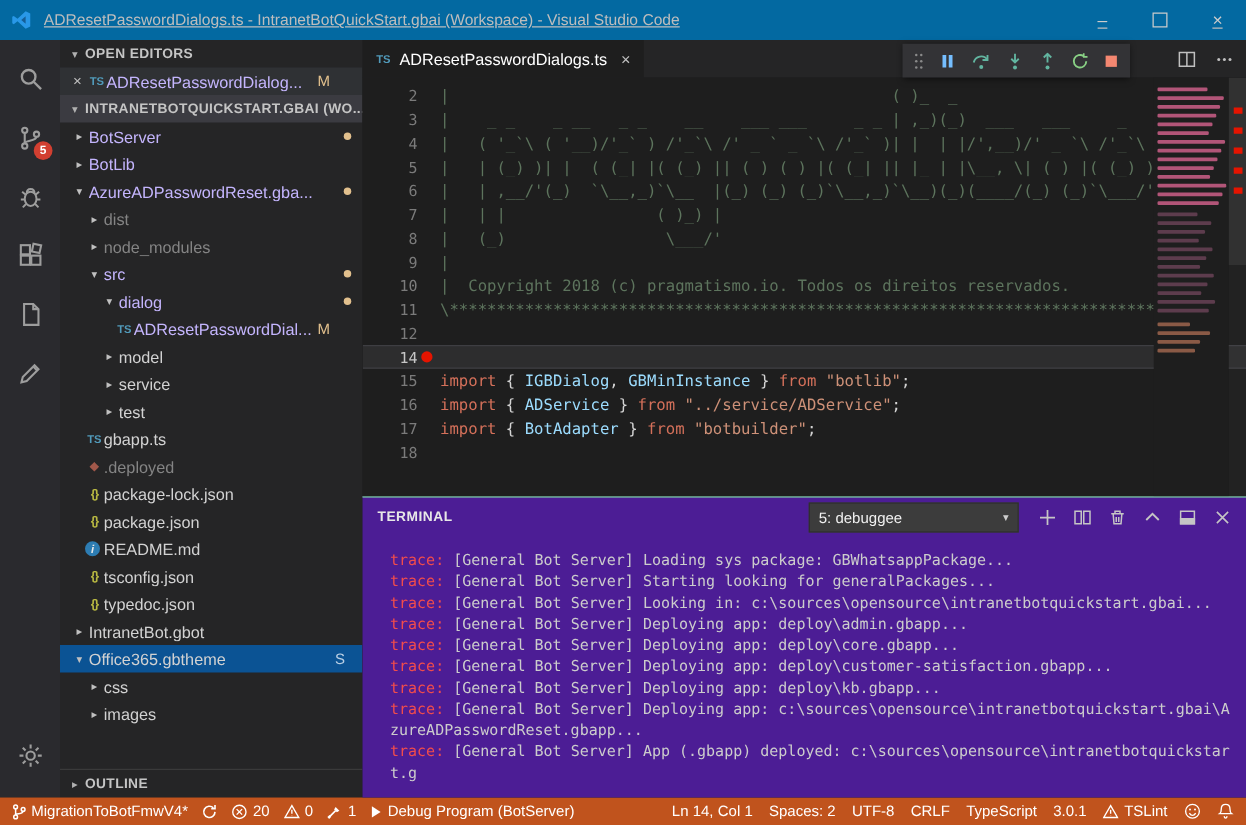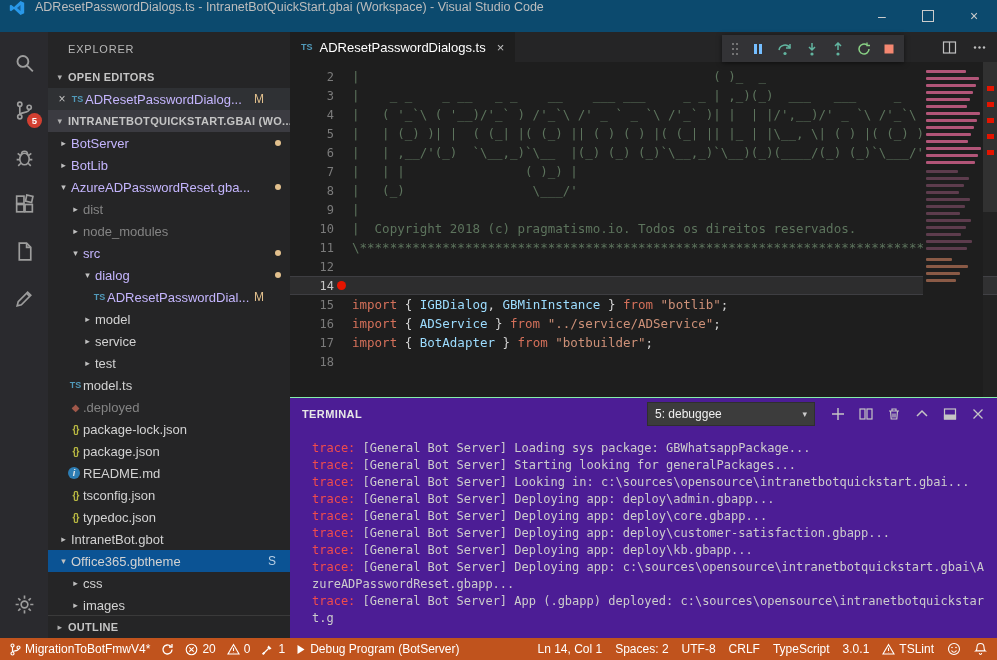--- a/index.html
+++ b/index.html
@@ -1,20 +1,20 @@
 <!DOCTYPE html>
 <html><head>
 <meta charset="utf-8">
 <style>
   html,body{margin:0;padding:0;}
   body{width:997px;height:660px;overflow:hidden;background:#1e1e1e;font-family:"Liberation Sans","DejaVu Sans",sans-serif;}
   .window{width:997px;height:660px;display:flex;flex-direction:column;position:relative;}
 
   
-  .titlebar{height:32px;flex:0 0 32px;background:#0c4a6e;display:flex;color:#bdbdbd;font-size:12.5px;}
+  .titlebar{height:32px;flex:0 0 32px;background:#0369a1;display:flex;align-items:center;color:#bdbdbd;font-size:12.5px;text-decoration:underline;}
   .tb-logo{margin:0 10px 0 9px;display:flex;}
   .tb-title{white-space:nowrap;overflow:hidden;}
   .tb-spacer{flex:1;}
   .tb-btn{width:46px;height:32px;display:flex;align-items:center;justify-content:center;color:#cccccc;font-size:14px;}
   .tb-max{width:10px;height:10px;border:1px solid #cccccc;display:inline-block;}
 
   .main{flex:1;display:flex;min-height:0;}
 
   
   .activitybar{width:48px;flex:0 0 48px;background:#2a2a2e;display:flex;flex-direction:column;align-items:center;padding-top:8px;color:#9d9d9d;}
@@ -160,21 +160,20 @@
           <div class="ab-item">
             <svg width="23" height="23" viewBox="0 0 22 22" fill="none" stroke="currentColor" stroke-width="1.6">
               <circle cx="11" cy="11" r="3.2"></circle>
               <path d="M11 2.5v3M11 16.5v3M2.5 11h3M16.5 11h3M5 5l2.1 2.1M14.9 14.9 17 17M17 5l-2.1 2.1M7.1 14.9 5 17"></path>
             </svg>
           </div>
         </div>
     </div>
 
     <div class="sidebar">
-      <div class="sb-title">EXPLORER</div>
       <div class="sec-header">
         <span class="chev">▾</span>
         <span>OPEN EDITORS</span>
       </div>
       <div>
           <div class="oe-row">
             <span class="oe-close">×</span>
             <span class="chev ic-ts">TS</span>
             <span class="t-name gold">ADResetPasswordDialog...</span>
             <span class="t-badge">M</span>
@@ -229,21 +228,21 @@
           <div class="tree-row" style="padding-left: 32px;">
             <span class="chev">▸</span>
             <span class="t-name ">service</span>
           </div>
           <div class="tree-row" style="padding-left: 32px;">
             <span class="chev">▸</span>
             <span class="t-name ">test</span>
           </div>
           <div class="tree-row" style="padding-left: 20px;">
             <span class="chev ic-ts">TS</span>
-            <span class="t-name ">model.ts</span>
+            <span class="t-name ">gbapp.ts</span>
           </div>
           <div class="tree-row" style="padding-left: 20px;">
             <span class="chev ic-git">◆</span>
             <span class="t-name gray">.deployed</span>
           </div>
           <div class="tree-row" style="padding-left: 20px;">
             <span class="chev ic-json">{}</span>
             <span class="t-name ">package-lock.json</span>
           </div>
           <div class="tree-row" style="padding-left: 20px;">

